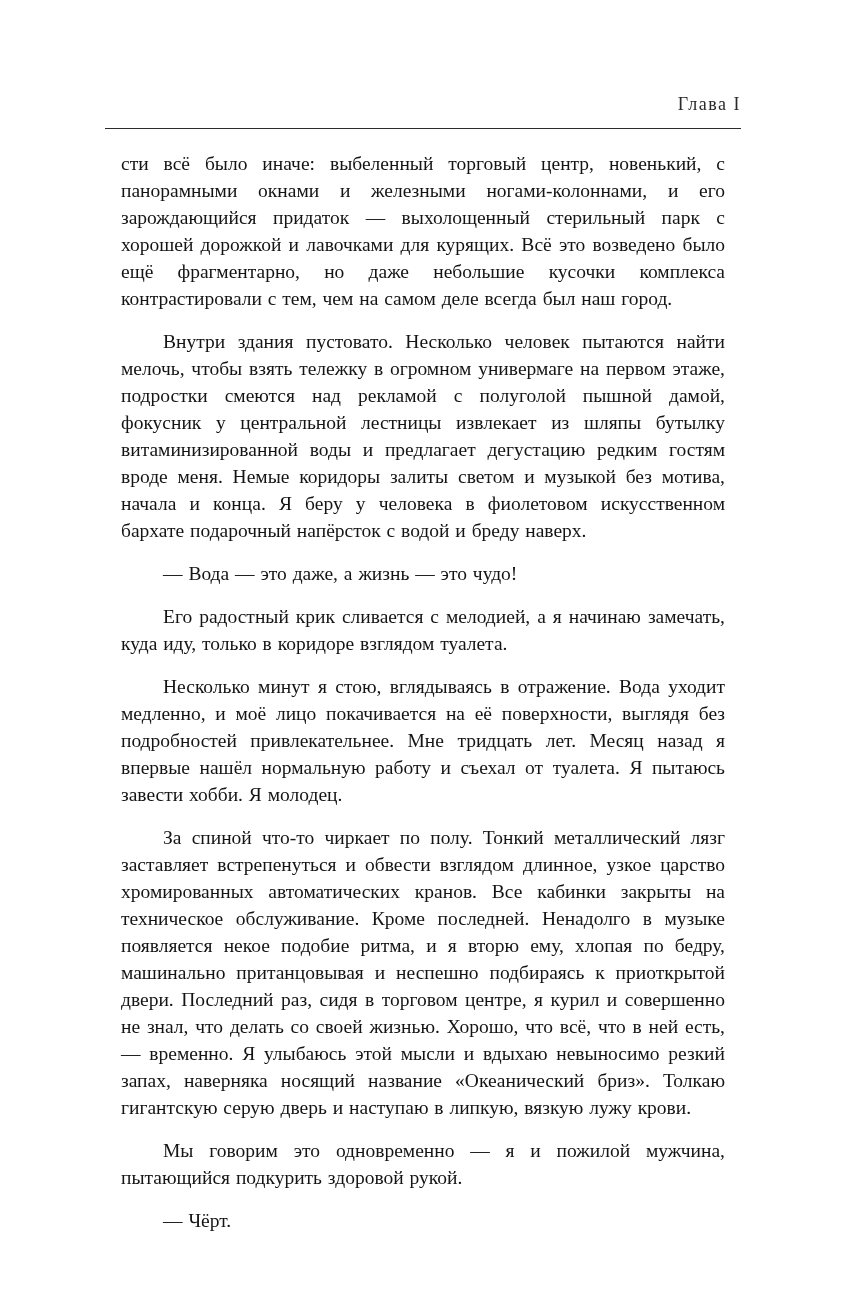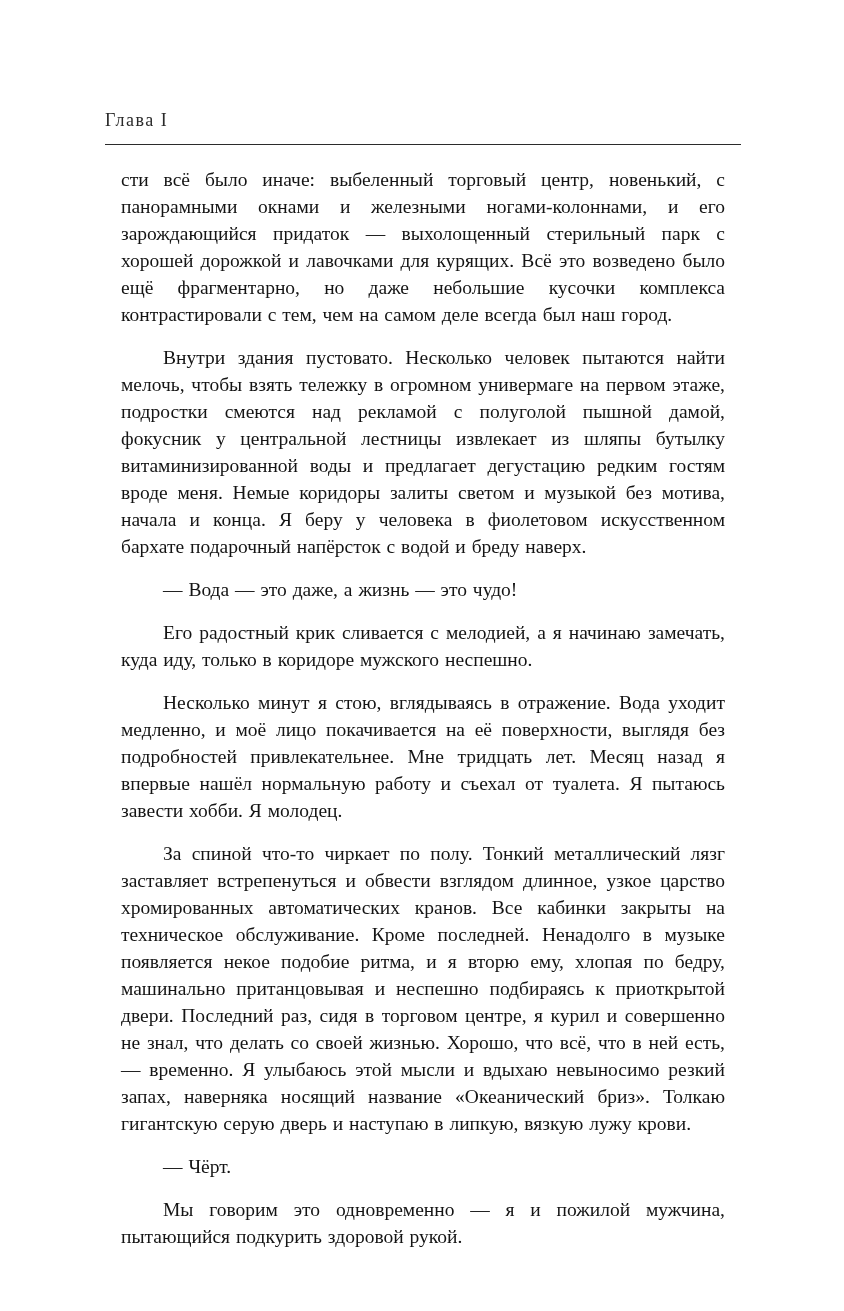--- a/index.html
+++ b/index.html
@@ -16,25 +16,25 @@
     -webkit-font-smoothing: antialiased;
   }
   .page {
     box-sizing: border-box;
     width: 844px;
     height: 1311px;
     padding: 94px 103px 0 105px;
     background: #ffffff;
   }
   .chapter-heading {
-    text-align: left;
+    text-align: right;
     font-size: 18px;
     letter-spacing: 1.5px;
     color: #2a2a2a;
-    margin: 16px 0 13px 0;
+    margin: 0 0 13px 0;
     font-weight: 400;
   }
   .header-rule {
     border: none;
     border-top: 1.6px solid #2b2b2b;
     margin: 0 0 21px 0;
     height: 0;
   }
   .body-text p {
     margin: 16px;
@@ -55,19 +55,19 @@
 <div class="page">
   <div class="page-header">
     <div class="chapter-heading">Глава I</div>
     <hr class="header-rule">
   </div>
 
   <div class="body-text">
     <p class="no-indent">сти всё было иначе: выбеленный торговый центр, новенький, с панорамными окнами и железными ногами-колоннами, и его зарождающийся придаток — выхолощенный стерильный парк с хорошей дорожкой и лавочками для курящих. Всё это возведено было ещё фрагментарно, но даже небольшие кусочки комплекса контрастировали с тем, чем на самом деле всегда был наш город.</p>
     <p>Внутри здания пустовато. Несколько человек пытаются найти мелочь, чтобы взять тележку в огромном универмаге на первом этаже, подростки смеются над рекламой с полуголой пышной дамой, фокусник у центральной лестницы извлекает из шляпы бутылку витаминизированной воды и предлагает дегустацию редким гостям вроде меня. Немые коридоры залиты светом и музыкой без мотива, начала и конца. Я беру у человека в фиолетовом искусственном бархате подарочный напёрсток с водой и бреду наверх.</p>
     <p>— Вода — это даже, а жизнь — это чудо!</p>
-    <p>Его радостный крик сливается с мелодией, а я начинаю замечать, куда иду, только в коридоре мужского неспешно.</p>
+    <p>Его радостный крик сливается с мелодией, а я начинаю замечать, куда иду, только в коридоре взглядом туалета.</p>
     <p>Несколько минут я стою, вглядываясь в отражение. Вода уходит медленно, и моё лицо покачивается на её поверхности, выглядя без подробностей привлекательнее. Мне тридцать лет. Месяц назад я впервые нашёл нормальную работу и съехал от туалета. Я пытаюсь завести хобби. Я молодец.</p>
     <p>За спиной что-то чиркает по полу. Тонкий металлический лязг заставляет встрепенуться и обвести взглядом длинное, узкое царство хромированных автоматических кранов. Все кабинки закрыты на техническое обслуживание. Кроме последней. Ненадолго в музыке появляется некое подобие ритма, и я вторю ему, хлопая по бедру, машинально пританцовывая и неспешно подбираясь к приоткрытой двери. Последний раз, сидя в торговом центре, я курил и совершенно не знал, что делать со своей жизнью. Хорошо, что всё, что в ней есть, — временно. Я улыбаюсь этой мысли и вдыхаю невыносимо резкий запах, наверняка носящий название «Океанический бриз». Толкаю гигантскую серую дверь и наступаю в липкую, вязкую лужу крови.</p>
+    <p>Мы говорим это одновременно — я и пожилой мужчина, пытающийся подкурить здоровой рукой.</p>
     <p>— Чёрт.</p>
-    <p>Мы говорим это одновременно — я и пожилой мужчина, пытающийся подкурить здоровой рукой.</p>
   </div>
 </div>
 
 </body></html>

